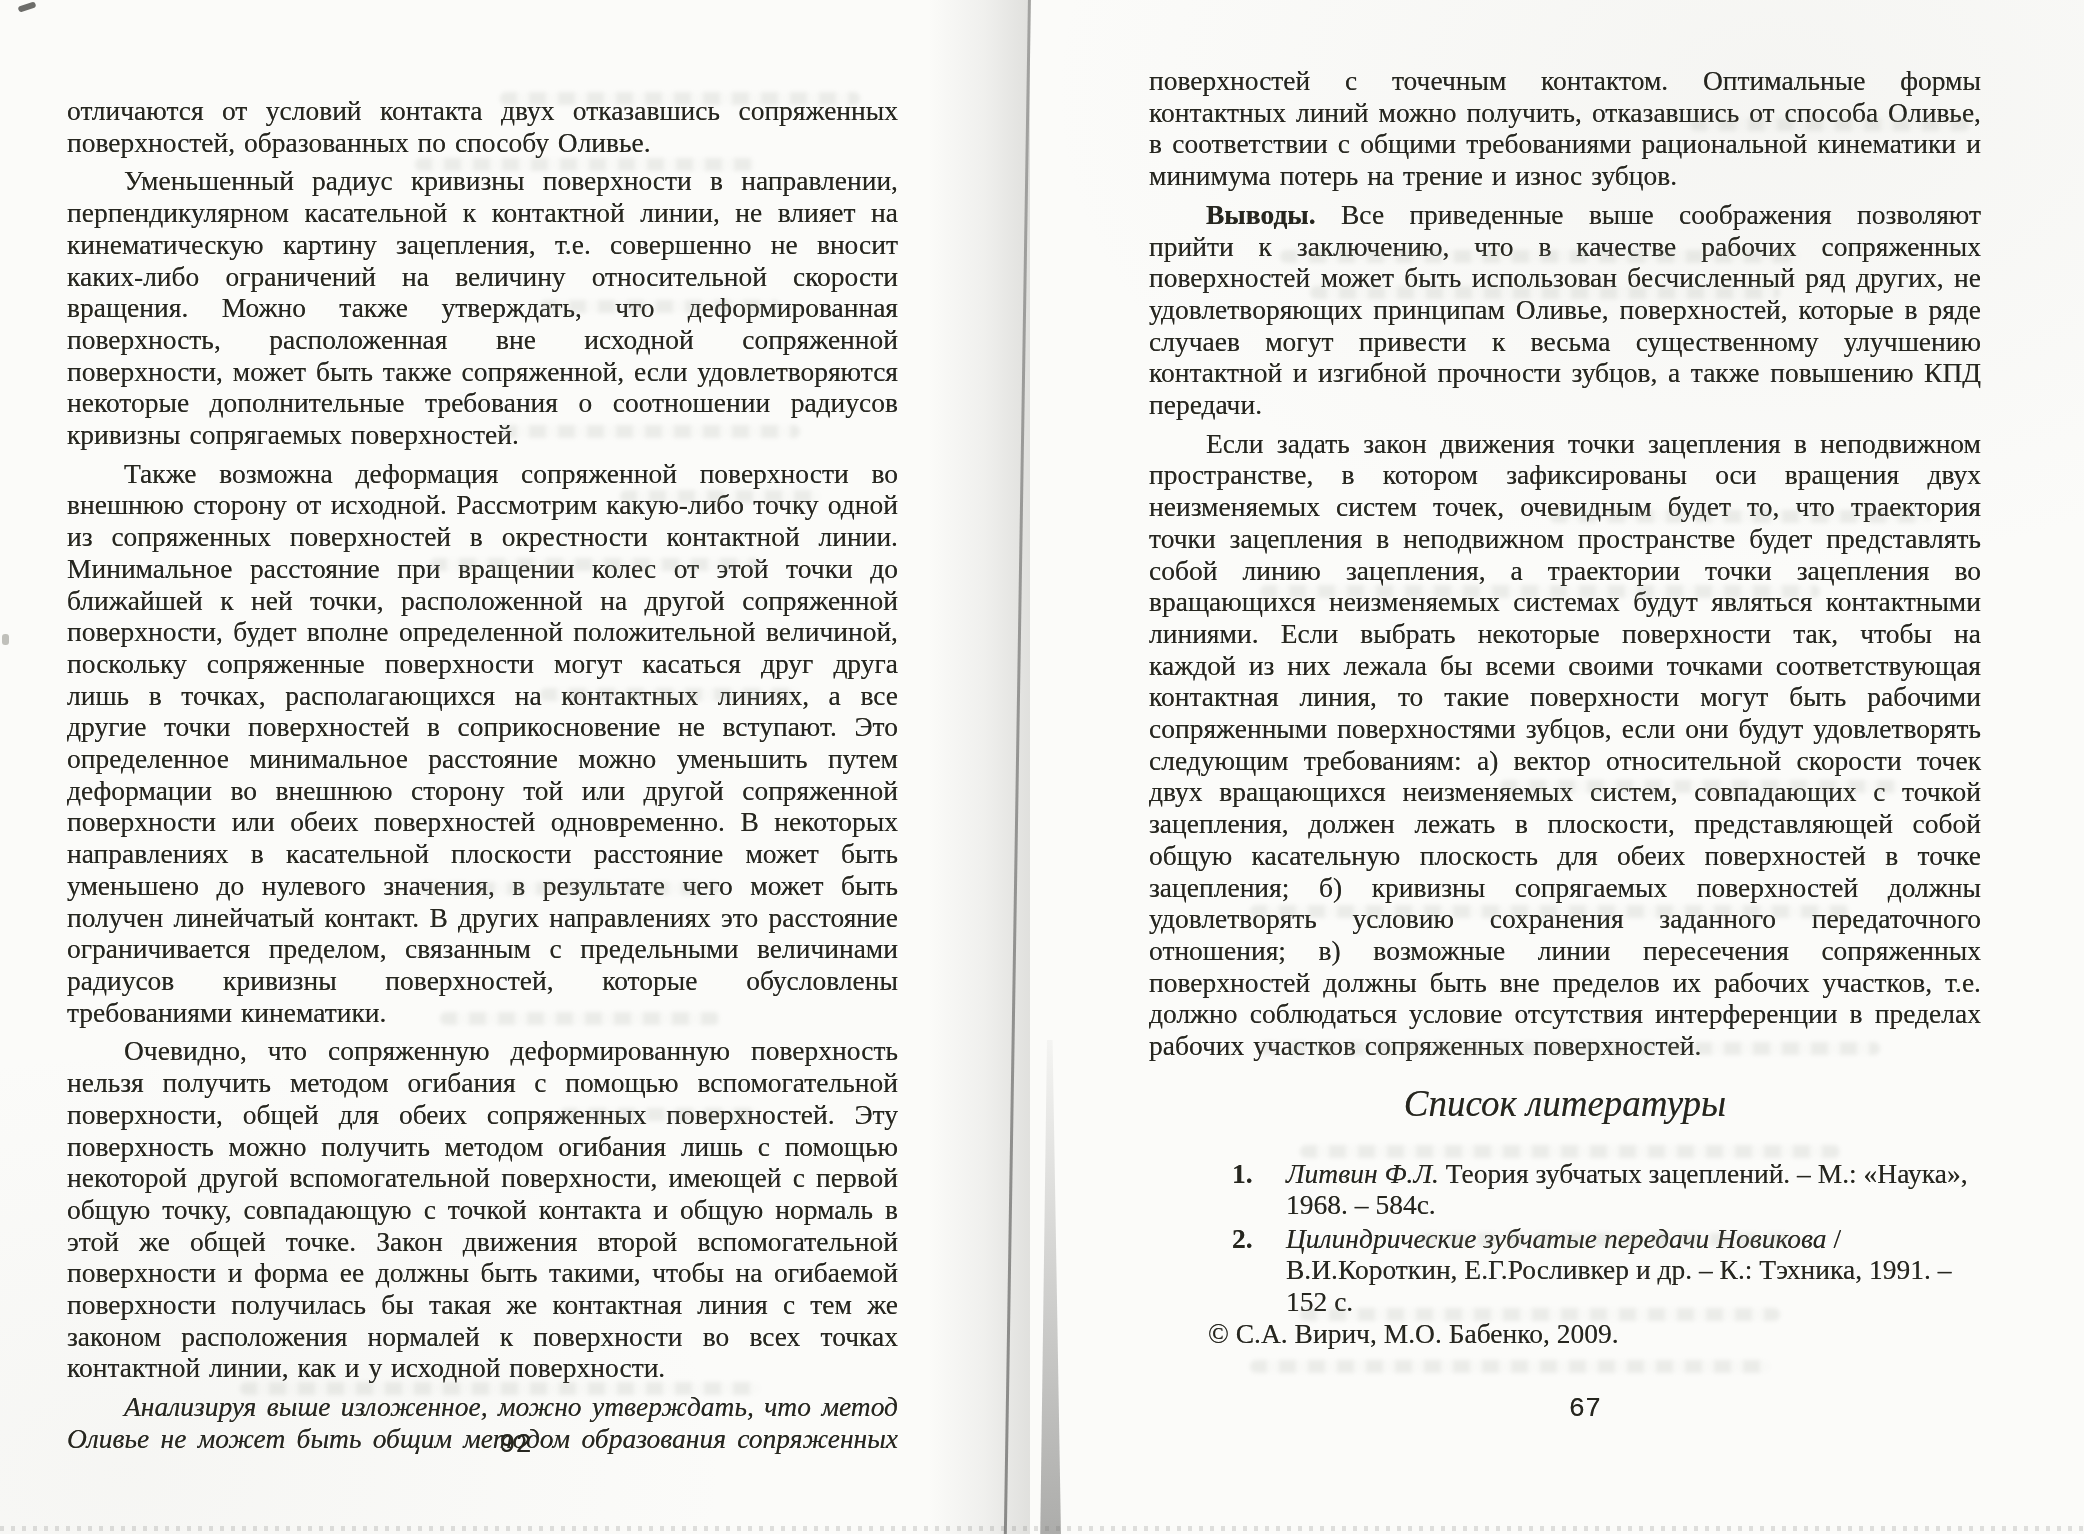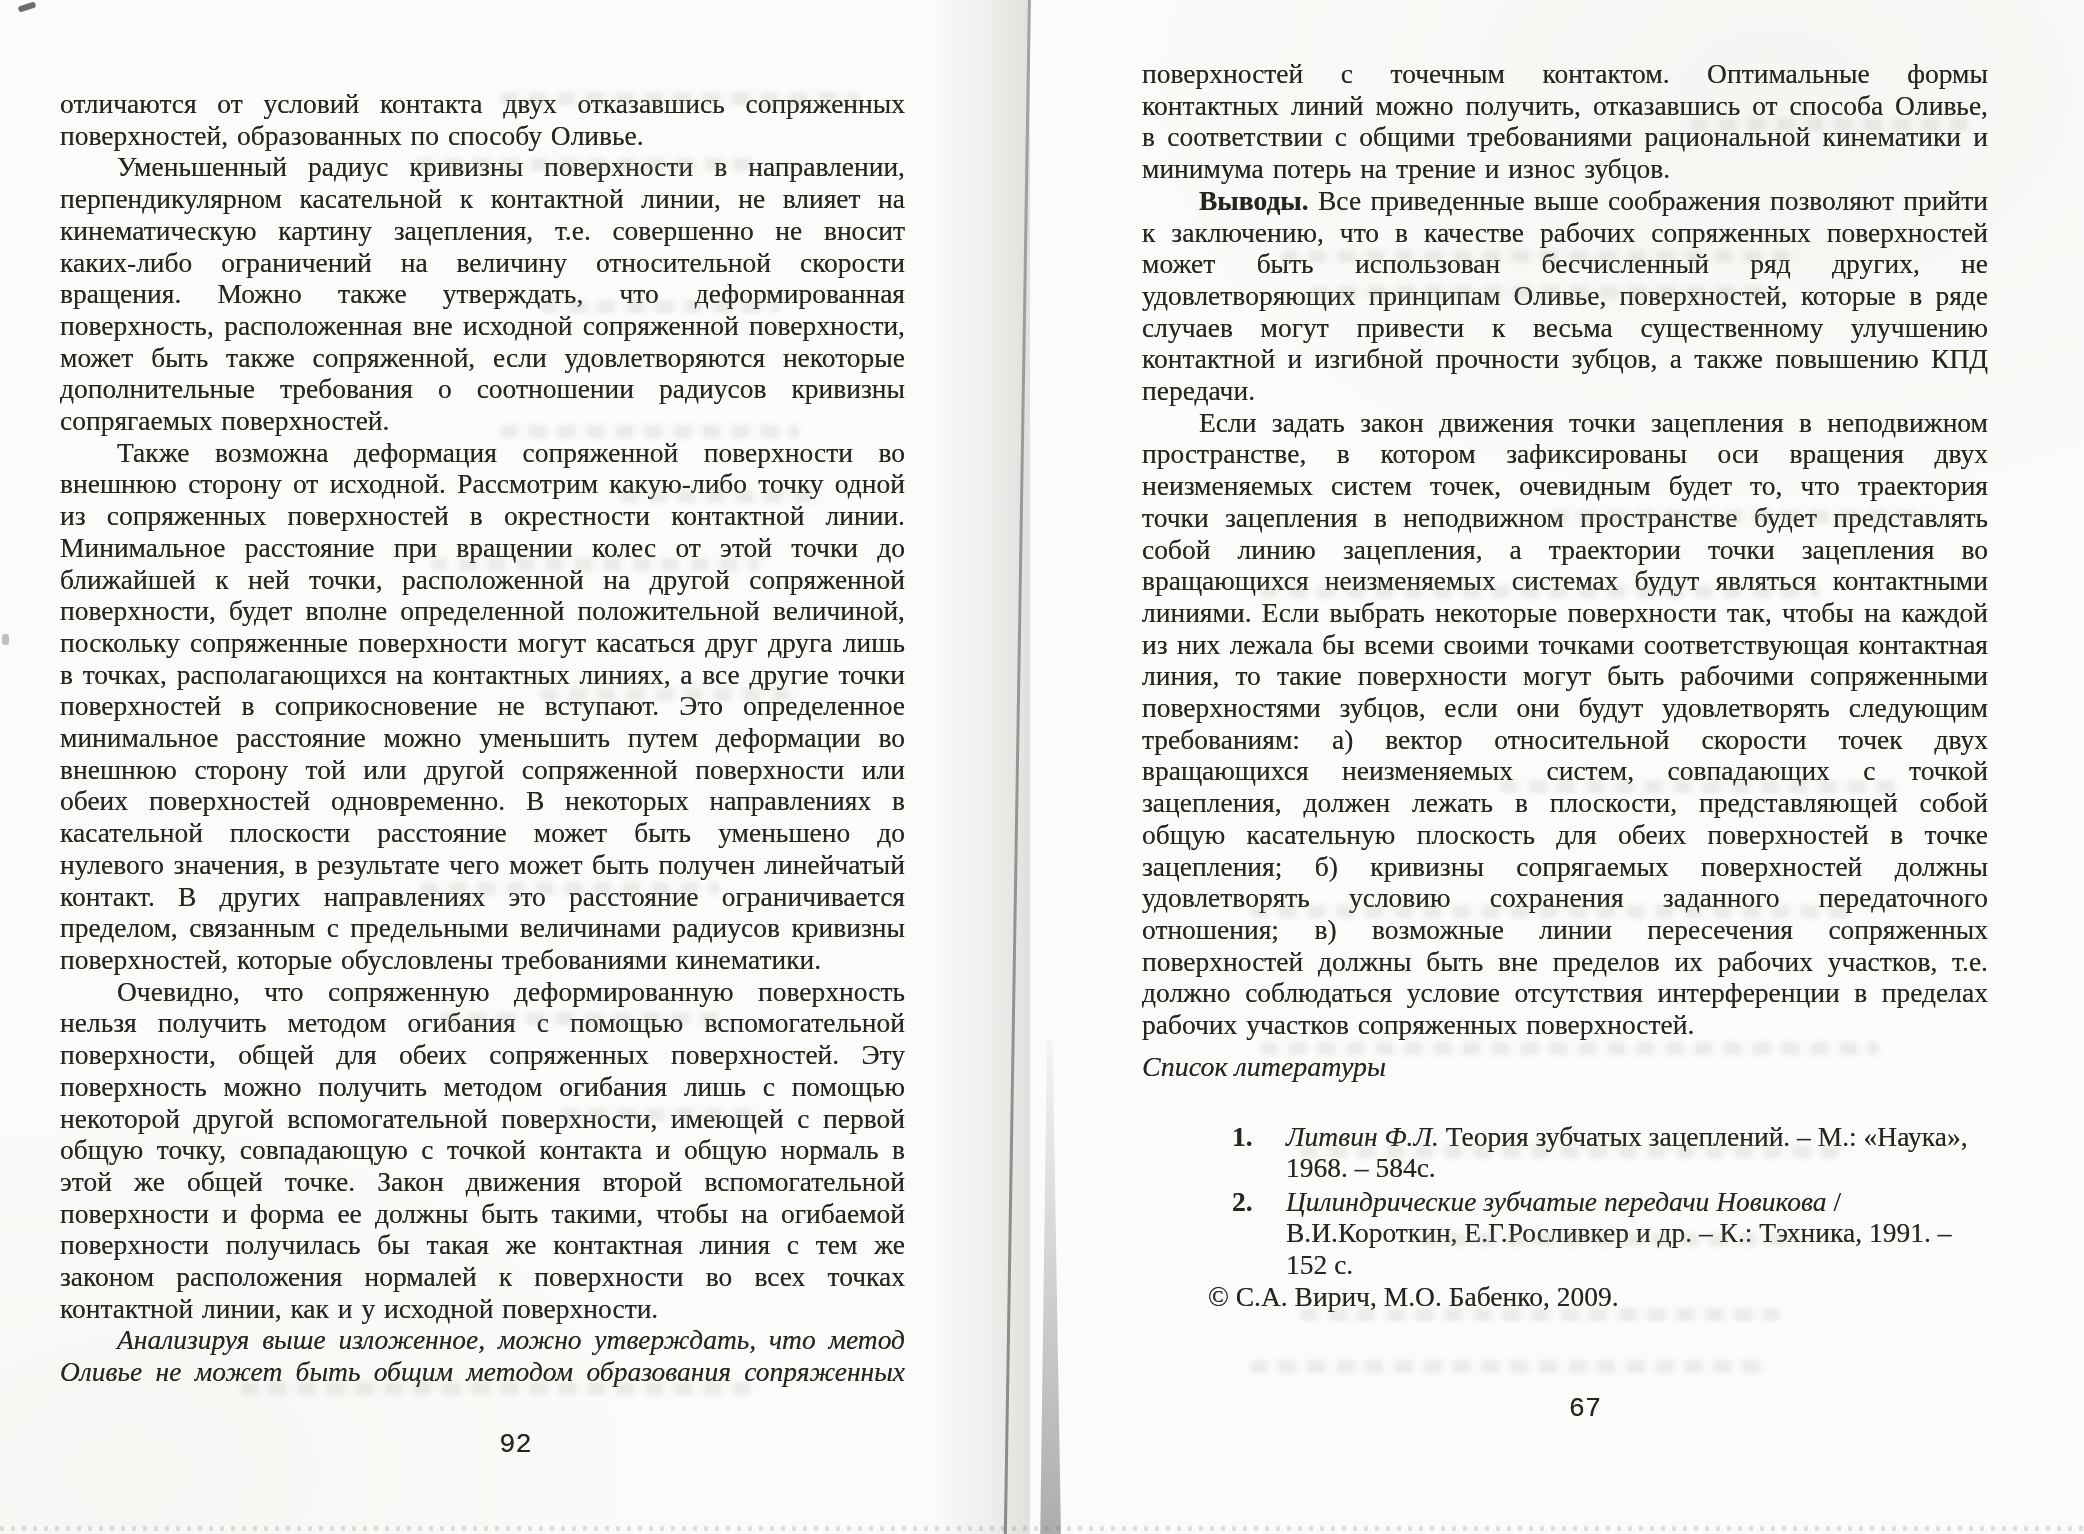--- a/index.html
+++ b/index.html
@@ -12,32 +12,33 @@
       radial-gradient(1000px 700px at 6% 96%, rgba(208,208,202,.12), transparent 60%),
       #fbfbf9;
     font-family:"Liberation Serif","DejaVu Serif",serif;
     color:#26261f;
   }
   .page{position:absolute;}
   .page-left{left:60px;top:88px;width:845px;}
   .page-right{left:1142px;top:58px;width:846px;}
   .body-text{text-align:justify;}
   .para{
-    margin:0;
+    margin:7px;
     font-size:27.5px;
     line-height:31.7px;
     word-spacing:2px;
     text-shadow:0 0 .6px rgba(38,38,31,.65);
   }
   .para.indent{text-indent:57px;}
   .para.justify-last{text-align-last:justify;font-style:italic;}
   .ref-title{
-    margin-top:10px;
+    margin-top:26px;
+    text-align:center;
     font-style:italic;
-    font-size:28px;
+    font-size:37px;
     line-height:32px;
     text-shadow:0 0 .6px rgba(38,38,31,.6);
   }
   .refs{margin-top:38px;padding-left:90px;}
   .ref-item{display:flex;font-size:27.5px;line-height:31.5px;text-shadow:0 0 .6px rgba(38,38,31,.6);}
   .ref-item + .ref-item{margin-top:2px;}
   .ref-num{width:54px;font-weight:bold;flex:none;}
   .ref-text{flex:1;}
   .received,.copyright{
     margin-left:66px;

